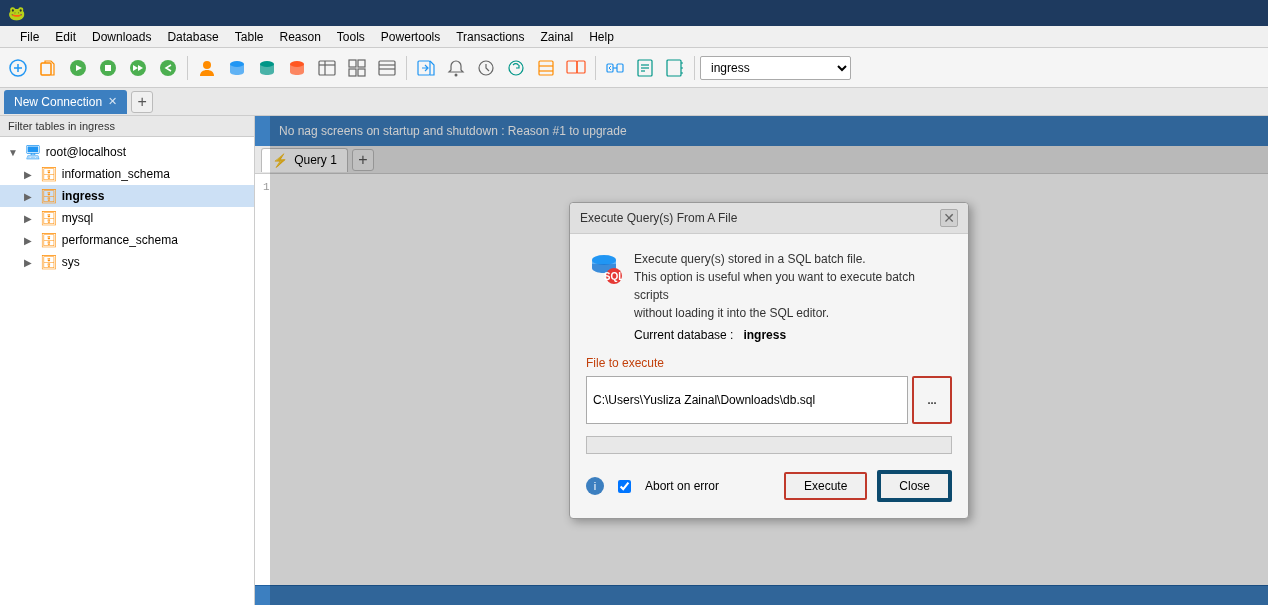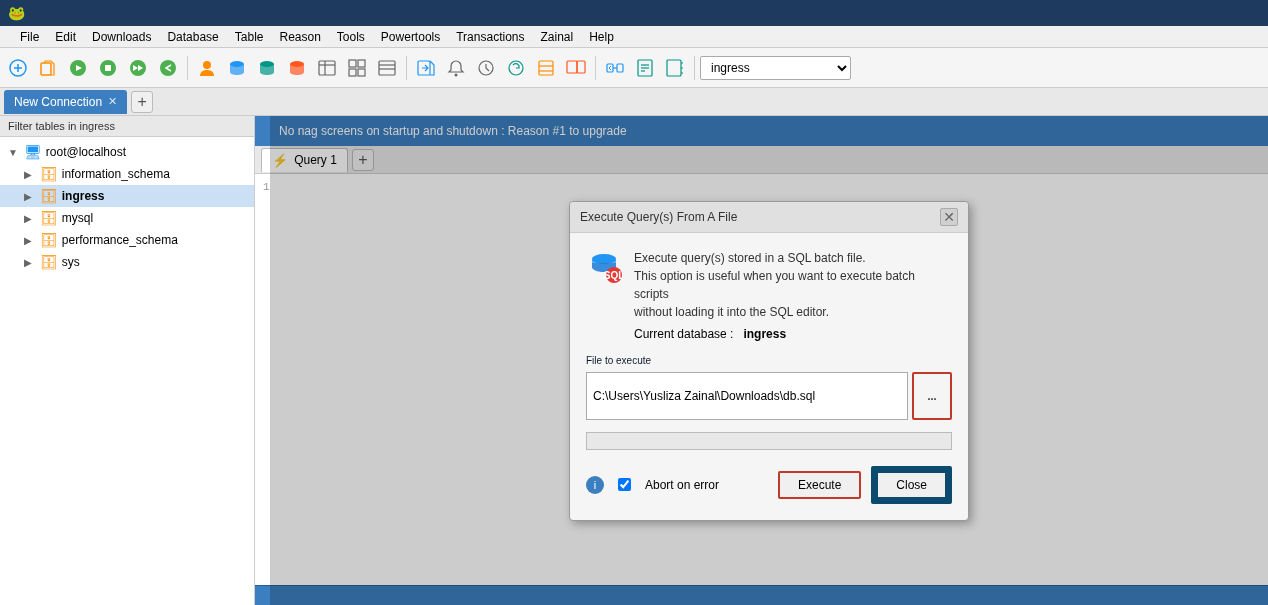--- a/index.html
+++ b/index.html
@@ -272,21 +272,21 @@
       margin-bottom: 14px;
     }
     #dialog-sql-icon {
       font-size: 28px;
       color: #3c7fc0;
       flex-shrink: 0;
     }
     #dialog-desc { font-size: 12px; color: #333; line-height: 1.5; }
     #dialog-db-line { font-size: 12px; margin-top: 6px; }
     #dialog-db-name { font-weight: bold; color: #000; }
-    #dialog-file-label { font-size: 10px; margin-bottom: 6px; color: #0f172a; }
+    #dialog-file-label { font-size: 12px; margin-bottom: 6px; color: #c2410c; }
     #dialog-file-row {
       display: flex;
       gap: 4px;
       margin-bottom: 12px;
     }
     #dialog-file-input {
       flex: 1;
       border: 1px solid #aaa;
       padding: 16px 6px;
       font-size: 12px;
@@ -322,21 +322,21 @@
       border-radius: 2px;
       cursor: pointer;
     }
     #execute-btn {
       background: #f0f0f0;
       border: 2px solid #c0392b;
       font-weight: 500;
     }
     #close-btn {
       background: #f0f0f0;
-      border: 7px solid #0c4a6e;
+      border: 4px solid #0c4a6e;
     }
     #info-icon-circle {
       width: 18px; height: 18px;
       border-radius: 50%;
       background: #3c7fc0;
       color: white;
       display: flex; align-items: center; justify-content: center;
       font-size: 11px;
       margin-right: 4px;
       flex-shrink: 0;

